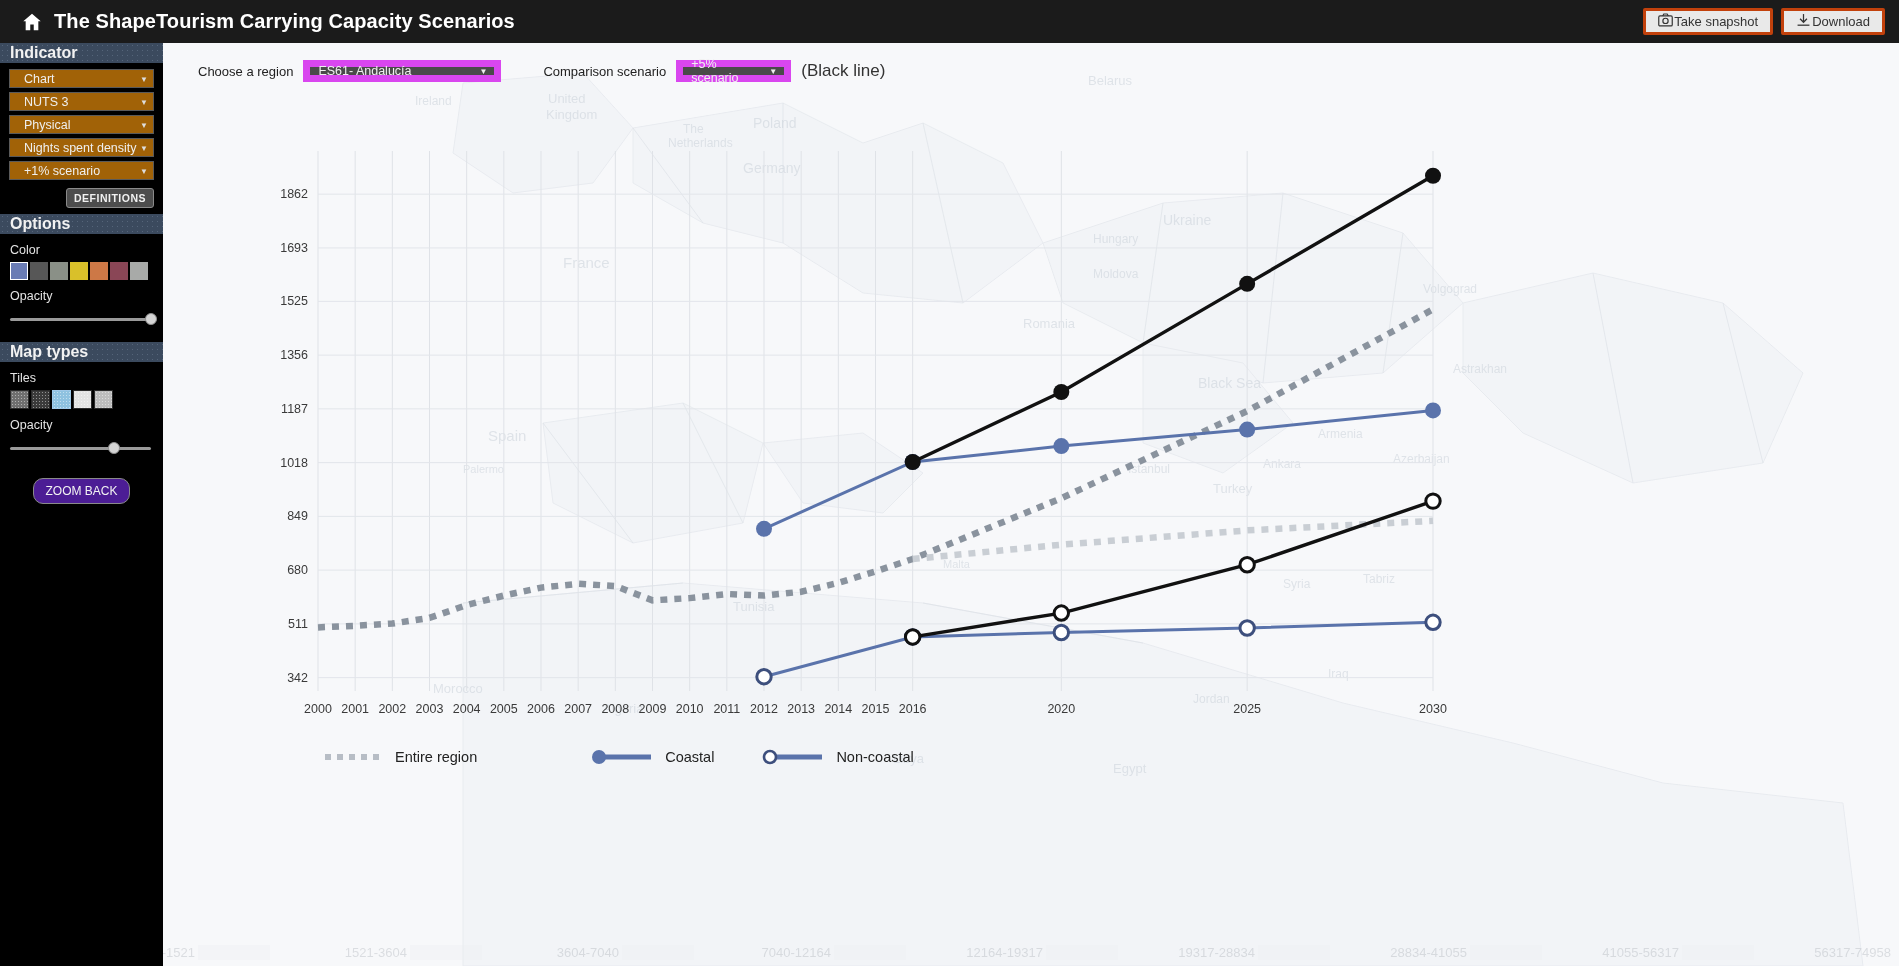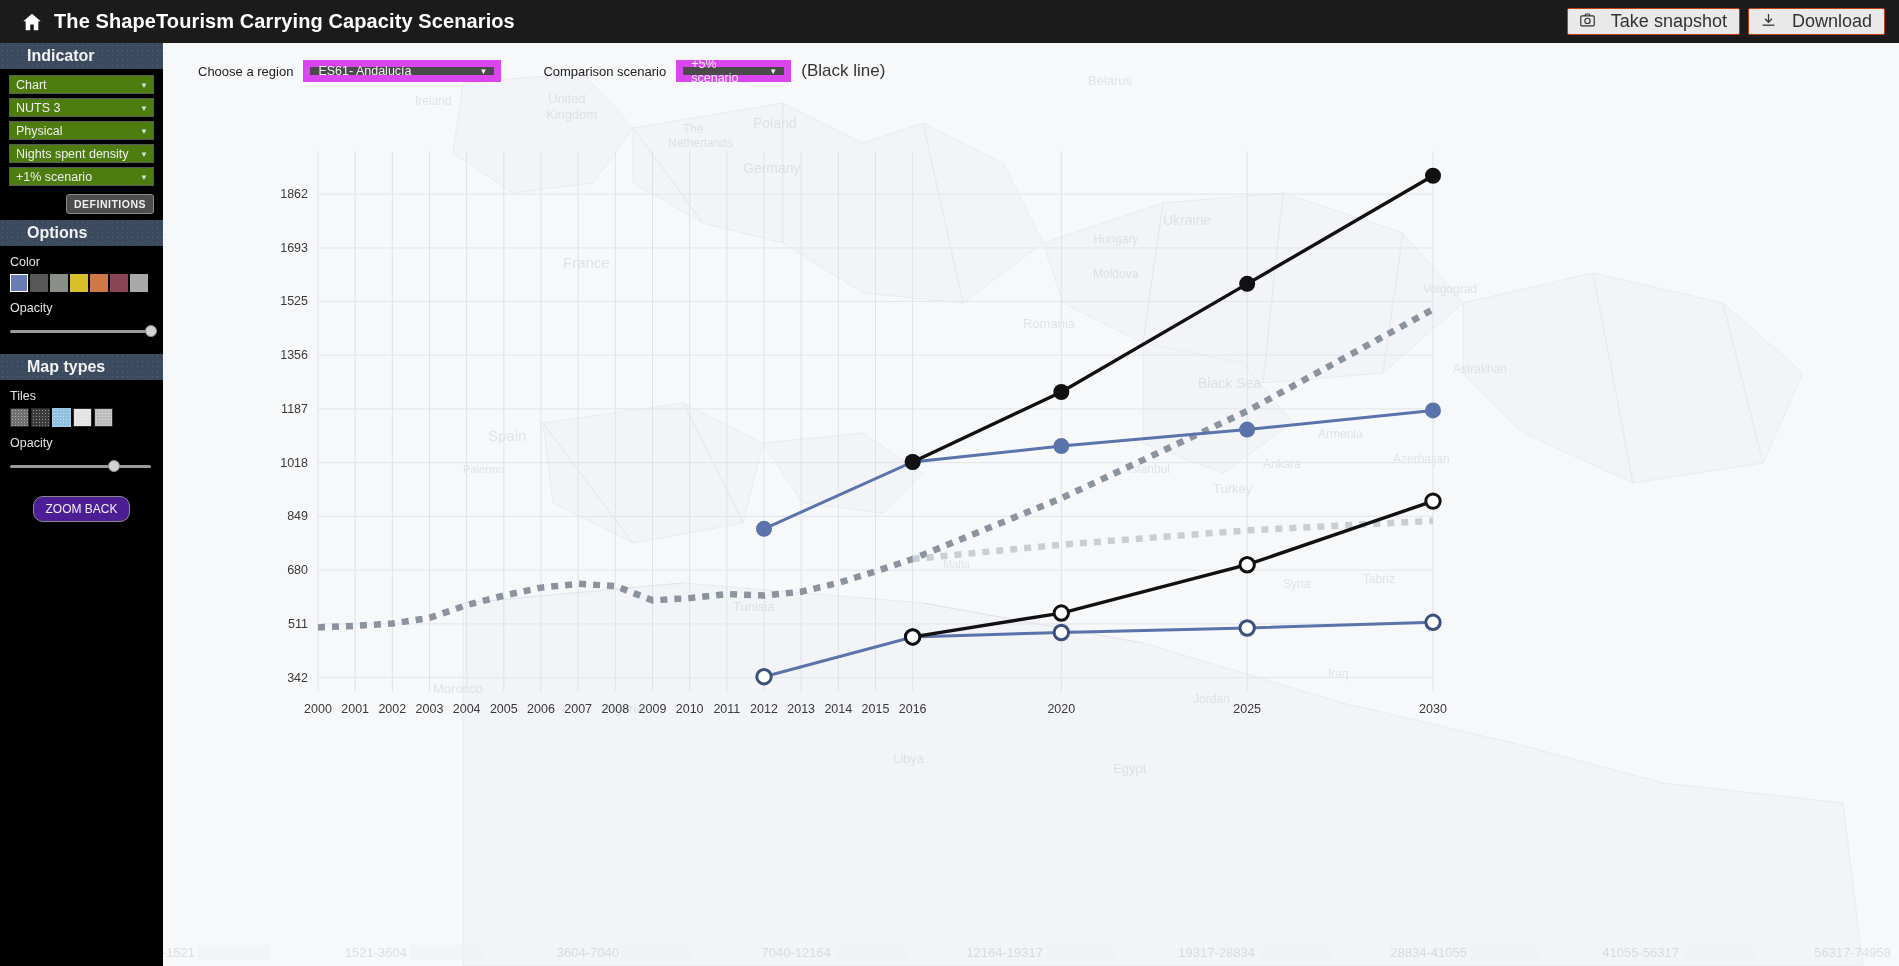--- a/index.html
+++ b/index.html
@@ -14,42 +14,42 @@
   #topbar {
     position:absolute; left:0; top:0; width:1899px; height:43px;
     background:#1b1b1b; display:flex; align-items:center;
   }
   #home-icon { width:44px; margin-left:10px; display:flex; align-items:center; justify-content:center; }
   #app-title {
     color:#ffffff; font-size:20px; font-weight:bold; letter-spacing:0.1px;
   }
   #topbar-actions { margin-left:auto; display:flex; gap:8px; margin-right:14px; }
   .tb-btn {
-    background:#e9e9e9; color:#333; border:1px solid #c2410c;
-    font-size:18px; height:27px; padding:0 12px;
-    display:flex; align-items:center; gap:16px; cursor:pointer;
+    background:#e9e9e9; color:#333; border:3px solid #c2410c;
+    font-size:13px; height:27px; padding:0 12px;
+    display:flex; align-items:center; gap:1px; cursor:pointer;
     border-radius:2px;
   }
 
   
   #sidebar {
     position:absolute; left:0; top:43px; width:163px; height:923px;
     background:#000000;
   }
   .panel-head {
     background:#3b4a5e; color:#f2f2f2; font-size:16px; font-weight:bold;
-    height:26px; display:flex; align-items:center; padding-left:27px;
+    height:20px; display:flex; align-items:center; padding-left:10px;
     background-image:radial-gradient(#55657a 0.6px, transparent 0.6px);
     background-size:5px 5px;
   }
   .sel-wrap { padding:6px 9px 0 9px; }
   .sel {
-    position:relative; background:#4d7c0f; color:#efefef;
+    position:relative; background:#a16207; color:#efefef;
     height:19px; font-size:12.5px; display:flex; align-items:center;
-    padding-left:6px; margin-bottom:4px; cursor:pointer;
+    padding-left:14px; margin-bottom:4px; cursor:pointer;
     border:1px solid #5a5a5a;
   }
   .sel .caret {
     position:absolute; right:5px; top:50%; transform:translateY(-50%);
     font-size:8px; color:#ddd;
   }
   #definitions-btn {
     margin:4px 9px 0 0; float:right;
     background:#4d4d4d; border:1px solid #8a8a8a; border-radius:3px;
     color:#f0f0f0; font-size:10.5px; font-weight:bold; letter-spacing:0.5px;
@@ -397,20 +397,42 @@
       </g>
       <g>
         <path d="M749.6666666666666 593.9277108433735 L898.3333333333333 570.0722891566265 L1084.1666666666667 521.7253012048193 L1270 458.11084337349394" fill="none" stroke="#111111" stroke-width="3.4" stroke-linecap="round"></path>
         <circle cx="749.6666666666666" cy="593.9277108433735" r="7.2" fill="#ffffff" stroke="#111111" stroke-width="3"></circle>
         <circle cx="898.3333333333333" cy="570.0722891566265" r="7.2" fill="#ffffff" stroke="#111111" stroke-width="3"></circle>
         <circle cx="1084.1666666666667" cy="521.7253012048193" r="7.2" fill="#ffffff" stroke="#111111" stroke-width="3"></circle>
         <circle cx="1270" cy="458.11084337349394" r="7.2" fill="#ffffff" stroke="#111111" stroke-width="3"></circle>
       </g>
     </svg>
 
+  <div id="legend">
+    <div class="lg-item">
+      <svg width="60" height="12">
+        <line x1="2" y1="6" x2="58" y2="6" stroke="#b7bdc5" stroke-width="6" stroke-dasharray="6 6" stroke-linecap="butt"></line>
+      </svg>
+      <span class="lg-label">Entire region</span>
+    </div>
+    <div class="lg-item" style="margin-left:110px;">
+      <svg width="66" height="18">
+        <line x1="12" y1="9" x2="64" y2="9" stroke="#5a73ab" stroke-width="5"></line>
+        <circle cx="12" cy="9" r="7" fill="#5a73ab"></circle>
+      </svg>
+      <span class="lg-label">Coastal</span>
+    </div>
+    <div class="lg-item" style="margin-left:44px;">
+      <svg width="66" height="18">
+        <line x1="12" y1="9" x2="64" y2="9" stroke="#5a73ab" stroke-width="5"></line>
+        <circle cx="12" cy="9" r="6" fill="#ffffff" stroke="#3d4f7d" stroke-width="2.6"></circle>
+      </svg>
+      <span class="lg-label">Non-coastal</span>
+    </div>
+  </div>
 
   <div id="map-legend">
       <div class="ml-row">
         <div class="ml-box"></div>
         <div class="ml-txt">0-56</div>
       </div>
       <div class="ml-row">
         <div class="ml-box"></div>
         <div class="ml-txt">56-451</div>
       </div>

